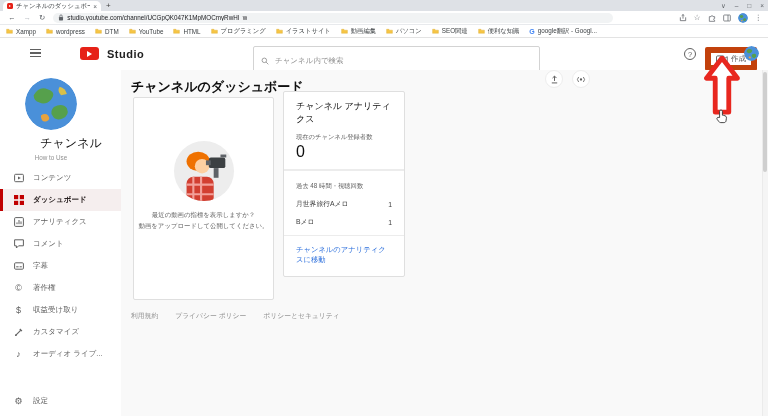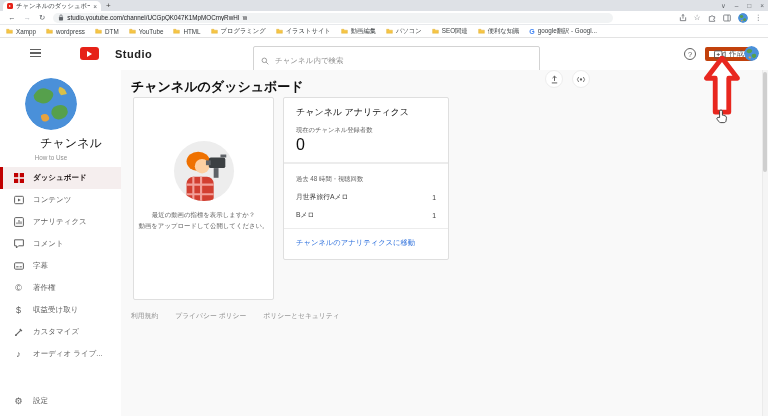--- a/index.html
+++ b/index.html
@@ -33,32 +33,32 @@
   .bmbar { position:absolute; left:0; top:25px; width:768px; height:13px; background:#fff;
     border-bottom:1px solid #e3e3e3; display:flex; align-items:center; padding-left:6px; gap:10px; }
   .bm { display:flex; align-items:center; gap:3px; }
   .bm-label { font-size:6.3px; color:#3c4043; white-space:nowrap; }
   .gicon { font-size:7px; font-weight:bold; color:#4285f4; }
 
   
   .sheader { position:absolute; left:0; top:38px; width:768px; height:32px; background:#fff; }
   .burger { position:absolute; left:30px; top:11px; width:11px; }
   .burger i { display:block; height:1.3px; background:#606060; margin-bottom:2px; }
-  .slogo { position:absolute; left:80px; top:9px; display:flex; align-items:center; gap:16px; }
+  .slogo { position:absolute; left:80px; top:9px; display:flex; align-items:center; gap:8px; }
   .slogo-mark { width:19px; height:13px; background:#e62117; border-radius:3px; position:relative; }
   .slogo-mark:after { content:""; position:absolute; left:7px; top:3.6px; border-left:5.6px solid #fff;
     border-top:3px solid transparent; border-bottom:3px solid transparent; }
   .slogo-text { font-size:11px; font-weight:bold; color:#212121; letter-spacing:.5px; }
   .searchbox { position:absolute; left:253px; top:8px; width:287px; height:29px; border:1px solid #d3d3d3;
     border-radius:2px; background:#fff; display:flex; align-items:center; padding:0 7px; gap:6px; }
   .searchbox .ph { font-size:7.5px; color:#909090; }
   .help { position:absolute; left:684px; top:10px; width:12px; height:12px; border:1px solid #606060;
     border-radius:50%; font-size:7.5px; color:#606060; display:flex; align-items:center; justify-content:center; }
-  .createbtn { position:absolute; left:705px; top:9px; height:14px; border:4px solid #c2410c; border-radius:2px;
-    background:#fff; display:flex; align-items:center; padding:0 5px; gap:3px; }
+  .createbtn { position:absolute; left:705px; top:9px; height:14px; border:6px solid #c2410c; border-radius:2px;
+    background:#fff; display:flex; align-items:center; padding:6px 5px; gap:3px; }
   .createbtn .lbl { font-size:7.5px; color:#555; }
   .hava { position:absolute; left:744px; top:8px; width:15px; height:15px; border-radius:50%; overflow:hidden; }
 
   
   .sidebar { position:absolute; left:0; top:70px; width:121px; height:346px; background:#fff;
     display:flex; flex-direction:column; }
   .chan-avatar { width:52px; height:52px; border-radius:50%; overflow:hidden; margin:8px auto 0 25px; }
   .chan-name { font-size:12px; color:#111; text-align:center; width:102px; margin-top:5px;margin-left:20px; }
   .chan-sub { font-size:6.3px; color:#909090; text-align:center; width:102px; margin-top:2px; }
   .menu { margin-top:6px; }
@@ -80,21 +80,21 @@
   .sc-live { left:451px; }
 
   .card { position:absolute; background:#fff; border:1px solid #dfdfdf; border-radius:2px; }
   .upload-card { left:12px; top:27px; width:141px; height:203px; text-align:center; }
   .illus { width:62px; height:62px; margin:42px auto 0; }
   .up-t1 { font-size:6.4px; color:#606060; margin-top:9px; }
   .up-t2 { font-size:6.4px; color:#606060; margin-top:2px; }
   .upload-btn { display:inline-block; margin-top:10px; background:#3377e0; color:#fff; font-size:7.5px;
     padding:4px 10px; border-radius:2px; border:none; font-family:inherit; }
 
-  .ana-card { left:162px; top:27px; width:166px; }
+  .ana-card { left:162px; top:21px; width:122px; }
   .ac-pad { padding:8px 12px; }
   .ac-title { font-size:9px; color:#0f0f0f; }
   .ac-sub { font-size:6.3px; color:#606060; margin-top:7px; }
   .ac-big { font-size:16px; color:#0f0f0f; margin-top:1px; }
   .divider { border-top:1px solid #ececec; }
   .sec-h { font-size:8px; color:#0f0f0f; font-weight:bold; }
   .sec-p { font-size:6.3px; color:#606060; margin-top:3px; }
   .mrow { display:flex; justify-content:space-between; align-items:center; margin-top:8px; }
   .mrow .ml { font-size:6.8px; color:#3c3c3c; }
   .mrow .mv { font-size:6.8px; color:#3c3c3c; }
@@ -286,39 +286,39 @@
         <path d="M6 12 q4 -7 10 -4 q6 2 2 7 q-4 4 -8 2 q-4 -1 -4 -5z" fill="#56a04c"></path>
         <path d="M20 20 q6 -3 9 1 q2 5 -3 7 q-5 2 -7 -2 q-2 -3 1 -6z" fill="#56a04c"></path>
         <path d="M11 26 q3 -2 5 0 q2 3 -1 4 q-4 1 -4 -4z" fill="#e8a33d"></path>
         <path d="M24 6 q4 1 5 5 l-4 1 q-3 -3 -1 -6z" fill="#d9c04a"></path>
       </svg>
     </span>
     <div class="chan-name">チャンネル</div>
     <div class="chan-sub">How to Use</div>
 
     <div class="menu">
+      <div class="mitem">
+        <span class="mic">
+          <svg width="10" height="10" viewBox="0 0 10 10">
+              <rect x=".6" y="1.3" width="8.8" height="7.4" rx="1" fill="none" stroke="currentColor" stroke-width="1"></rect>
+              <path d="M4 3.4 L6.8 5 L4 6.6 z" fill="currentColor"></path>
+            </svg>
+        </span>
+        <span class="mlabel">コンテンツ</span>
+      </div>
       <div class="mitem active">
         <span class="mic">
           <svg width="10" height="10" viewBox="0 0 10 10">
               <rect x="0" y="0" width="4.2" height="4.2" fill="currentColor"></rect>
               <rect x="5.8" y="0" width="4.2" height="4.2" fill="currentColor"></rect>
               <rect x="0" y="5.8" width="4.2" height="4.2" fill="currentColor"></rect>
               <rect x="5.8" y="5.8" width="4.2" height="4.2" fill="currentColor"></rect>
             </svg>
         </span>
         <span class="mlabel">ダッシュボード</span>
-      </div>
-      <div class="mitem">
-        <span class="mic">
-          <svg width="10" height="10" viewBox="0 0 10 10">
-              <rect x=".6" y="1.3" width="8.8" height="7.4" rx="1" fill="none" stroke="currentColor" stroke-width="1"></rect>
-              <path d="M4 3.4 L6.8 5 L4 6.6 z" fill="currentColor"></path>
-            </svg>
-        </span>
-        <span class="mlabel">コンテンツ</span>
       </div>
       <div class="mitem">
         <span class="mic">
           <svg width="10" height="10" viewBox="0 0 10 10">
               <rect x=".6" y=".6" width="8.8" height="8.8" rx="1" fill="none" stroke="currentColor" stroke-width="1"></rect>
               <path d="M3 7.2 V5.4 M5 7.2 V3 M7 7.2 V4.4" stroke="currentColor" stroke-width="1"></path>
             </svg>
         </span>
         <span class="mlabel">アナリティクス</span>
       </div>

